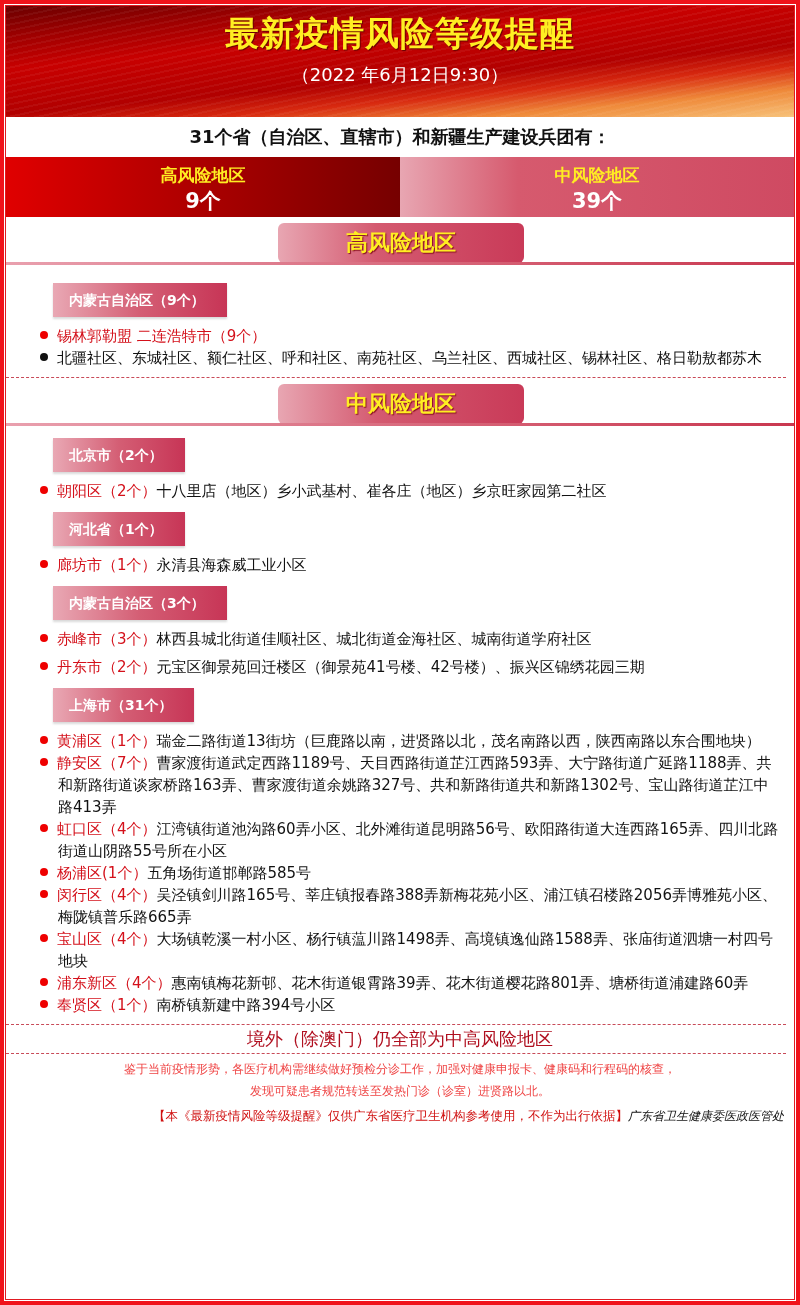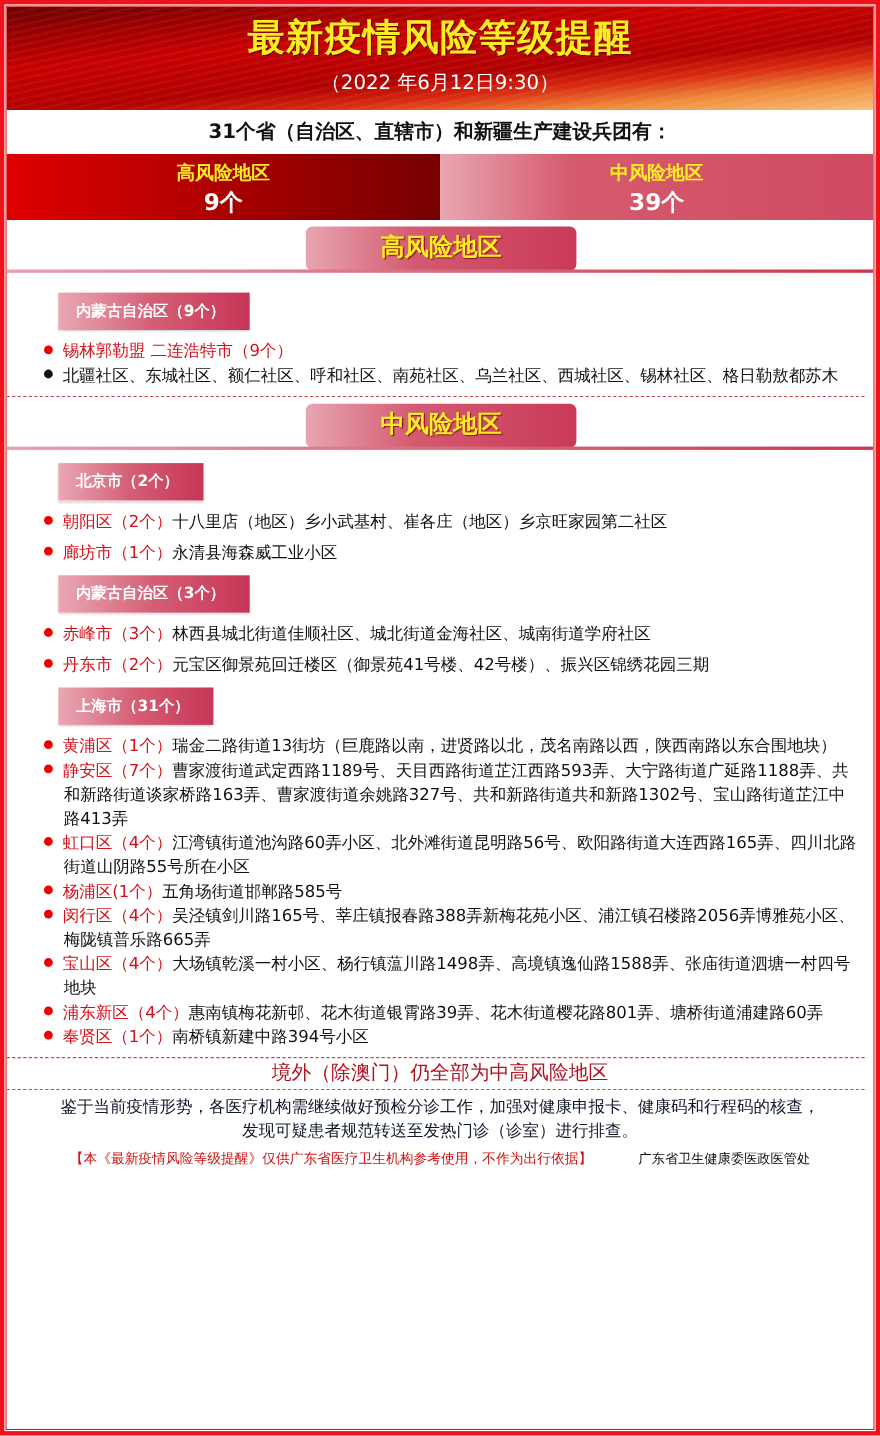--- a/index.html
+++ b/index.html
@@ -1,21 +1,21 @@
 <!DOCTYPE html>
 <html><head>
 <meta charset="utf-8">
 <style>
   html, body { margin:0; padding:0; }
   body { width:800px; height:1305px; background:#fff; font-family:"DejaVu Sans", sans-serif; overflow:hidden; }
   .frame { position:absolute; left:0; top:0; width:800px; height:1305px; box-sizing:border-box; border:4px solid #f0121a; }
   .frame-inner { position:absolute; left:5px; top:5px; right:5px; bottom:5px; border:1px solid #e11a22; }
   .wrap { position:absolute; left:6px; top:6px; width:788px; height:1293px; overflow:hidden; }
 
-  .banner { position:relative; height:94px; background:
+  .banner { position:relative; height:111px; background:
       linear-gradient(175deg, #6b0000 0%, #a00000 18%, #c80000 35%, #b10000 60%, #d82a10 72%, #ef8a3a 85%, #f7c27a 100%); overflow:hidden; }
   .banner::after { content:""; position:absolute; left:0; right:0; top:0; bottom:0;
       background: repeating-linear-gradient(168deg, rgba(255,255,255,0.05) 0 2px, rgba(0,0,0,0) 2px 6px); }
   .banner-title { position:absolute; top:5px; left:0; right:0; text-align:center; font-size:34px; font-weight:bold; color:#ffee22; letter-spacing:1px; z-index:2; text-shadow:1px 1px 1px #600; }
   .banner-date { position:absolute; top:57px; left:0; right:0; text-align:center; font-size:18px; color:#fff; z-index:2; }
 
   .subtitle { height:40px; line-height:40px; text-align:center; font-size:18px; font-weight:bold; color:#111; }
 
   .counts { display:flex; height:60px; }
   .count-high { width:50%; background:linear-gradient(90deg, #e00000, #760000); text-align:center; }
@@ -35,24 +35,24 @@
 
   .item { font-size:15px; line-height:22px; color:#111; padding-left:52px; padding-right:14px; text-indent:-18px; margin-left:0; }
   .item .dot { display:inline-block; width:8px; height:8px; border-radius:50%; background:#e00; margin-right:9px; vertical-align:middle; text-indent:0; position:relative; top:-2px; }
   .item .dot.black { background:#111; }
   .item .city { color:#d4101a; }
   .item.spaced { margin-top:6px; }
 
   .dashed { border-top:1px dashed #c84a58; margin:8px 8px 0 0; }
 
   .overseas { text-align:center; font-size:18px; color:#b01020; height:28px; line-height:28px; }
-  .notice { text-align:center; font-size:15px; color:#0f172a; line-height:22px; padding:4px 6px 0 6px; }
-  .footer { display:flex; justify-content:center; padding:6px 10px 0 10px; font-size:12.5px;gap:42px; }
+  .notice { text-align:center; font-size:12px; color:#ef4444; line-height:22px; padding:4px 6px 0 6px; }
+  .footer { display:flex; justify-content:flex-end; padding:6px 10px 0 10px; font-size:12.5px; }
   .footer-note { color:#d01010; }
-  .footer-org { color:#111; font-size:12px; }
+  .footer-org { color:#111; font-size:12px;font-style:italic; }
 </style>
 </head>
 <body>
 
 <div class="frame"></div>
 <div class="frame-inner"></div>
 
 <div class="wrap">
 
   <div class="banner">
@@ -94,20 +94,23 @@
     <div class="sec-rule"></div>
   </div>
 
   <div class="prov-row" style="margin-top:4px;">
     <div class="prov">北京市（2个）</div>
   </div>
   <div class="item spaced">
     <span class="dot"></span><span class="city">朝阳区（2个）</span><span>十八里店（地区）乡小武基村、崔各庄（地区）乡京旺家园第二社区</span>
   </div>
 
+  <div class="prov-row" style="margin-top:2px;">
+    <div class="prov">河北省（1个）</div>
+  </div>
   <div class="item spaced">
     <span class="dot"></span><span class="city">廊坊市（1个）</span><span>永清县海森威工业小区</span>
   </div>
 
   <div class="prov-row" style="margin-top:2px;">
     <div class="prov">内蒙古自治区（3个）</div>
   </div>
   <div class="item spaced">
     <span class="dot"></span><span class="city">赤峰市（3个）</span><span>林西县城北街道佳顺社区、城北街道金海社区、城南街道学府社区</span>
   </div>
@@ -143,20 +146,20 @@
   <div class="item">
     <span class="dot"></span><span class="city">奉贤区（1个）</span><span>南桥镇新建中路394号小区</span>
   </div>
 
   <div class="dashed"></div>
   <div class="overseas">境外（除澳门）仍全部为中高风险地区</div>
   <div class="dashed" style="margin-top:0;"></div>
 
   <div class="notice">
     <div>鉴于当前疫情形势，各医疗机构需继续做好预检分诊工作，加强对健康申报卡、健康码和行程码的核查，</div>
-    <div>发现可疑患者规范转送至发热门诊（诊室）进行排查。</div>
+    <div>发现可疑患者规范转送至发热门诊（诊室）进贤路以北。</div>
   </div>
 
   <div class="footer">
     <span class="footer-note">【本《最新疫情风险等级提醒》仅供广东省医疗卫生机构参考使用，不作为出行依据】</span>
     <span class="footer-org">广东省卫生健康委医政医管处</span>
   </div>
 </div>
 
 </body></html>

